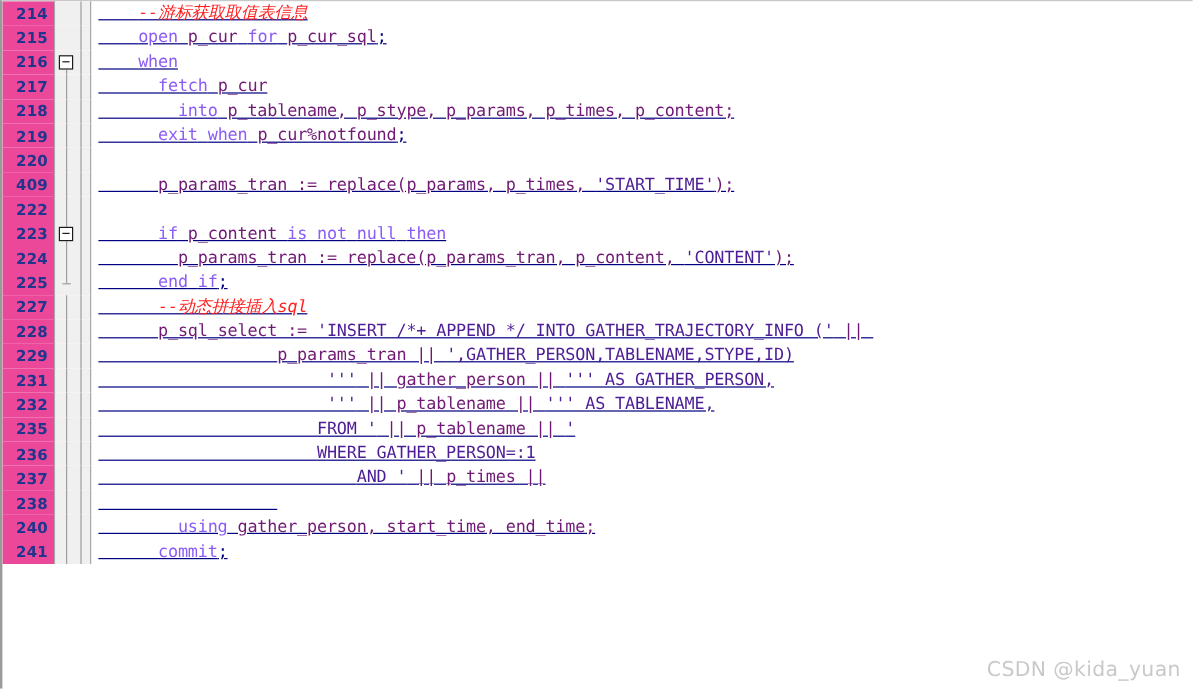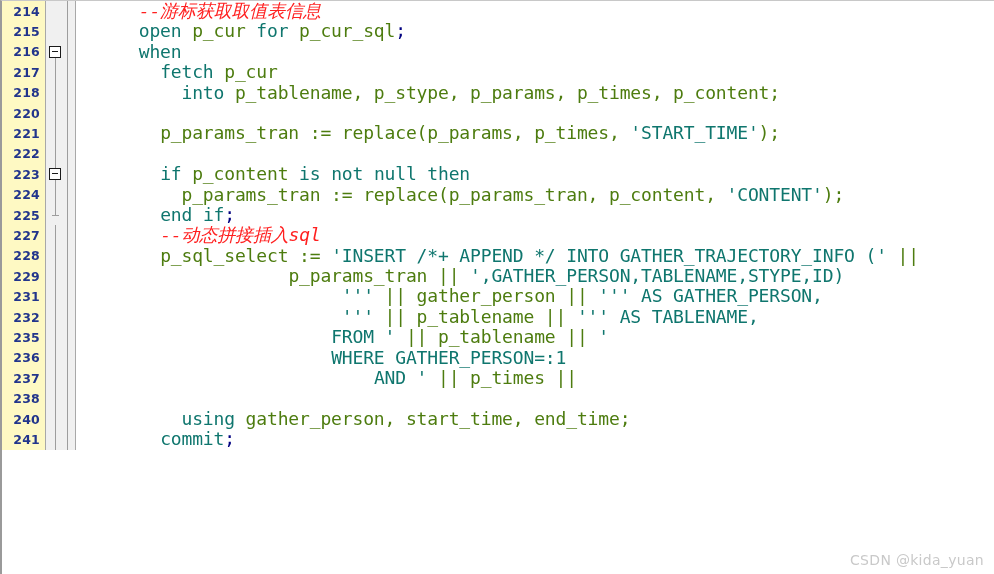--- a/index.html
+++ b/index.html
@@ -28,21 +28,21 @@
   }
   .row {
     display: flex;
     height: 20.4px;
     align-items: stretch;
     white-space: pre;
   }
   .gutter {
     width: 44px;
     min-width: 44px;
-    background: #fef9c3;
+    background: #ec4899;
     border-right: 1px solid #a8a8a8;
     color: #22358c;
     font-family: "DejaVu Sans", "Liberation Sans", sans-serif;
     font-size: 12.5px;
     font-weight: 600;
     text-align: right;
     padding-right: 5px;
     box-sizing: border-box;
     display: flex;
     align-items: center;
@@ -62,26 +62,27 @@
     content: "";
     position: absolute;
     left: 21px;
     top: 0; bottom: 0;
     width: 1px;
     background: #9d9d9d;
   }
   .code {
     flex: 1;
     font-family: "DejaVu Sans Mono", "Liberation Mono", monospace;
-    font-size: 18px;
+    font-size: 14px;
     line-height: 20.4px;
     color: #000080;
-    padding-left: 20px;
+    padding-left: 6px;
     letter-spacing: -0.15px;
     overflow: hidden;
+    text-decoration: underline;
   }
   
   .guide {
     position: absolute;
     left: 9px;
     top: 0; bottom: 0;
     width: 1px;
     background: #9d9d9d;
   }
   .guide.start { top: 10px; }
@@ -108,47 +109,48 @@
   .foldbox::after {
     content: "";
     position: absolute;
     left: 2px;
     top: 4px;
     width: 6px;
     height: 1px;
     background: #1a1a1a;
   }
   
-  .kw  { color: #0f766e; }
-  .id  { color: #4d7c0f; }
-  .str { color: #0f766e; }
+  .kw  { color: #8b5cf6; }
+  .id  { color: #701a75; }
+  .str { color: #4c1d95; }
   .cmt { color: #ff2020; font-style: italic; }
   .op  { color: #000080; }
   .watermark {
     position: absolute;
     right: 10px;
     bottom: 6px;
     color: #c9c9c9;
     font-family: "DejaVu Sans", "Liberation Sans", sans-serif;
-    font-size: 14px;
+    font-size: 17px;
     letter-spacing: .3px;
   }
 </style>
 </head>
 <body>
 
 <div id="editor">
   <div class="rows">
       <div class="row"><div class="gutter">214</div><div class="fold"></div><div class="code"><span class="id">    </span><span class="cmt">--游标获取取值表信息</span></div></div>
       <div class="row"><div class="gutter">215</div><div class="fold"></div><div class="code"><span class="id">    </span><span class="kw">open</span><span class="id"> </span><span class="id">p_cur</span><span class="id"> </span><span class="kw">for</span><span class="id"> </span><span class="id">p_cur_sql</span><span class="op">;</span></div></div>
       <div class="row"><div class="gutter">216</div><div class="fold"><div class="guide start"></div><div class="foldbox"></div></div><div class="code"><span class="id">    </span><span class="kw">when</span></div></div>
       <div class="row"><div class="gutter">217</div><div class="fold"><div class="guide "></div></div><div class="code"><span class="id">      </span><span class="kw">fetch</span><span class="id"> </span><span class="id">p_cur</span></div></div>
       <div class="row"><div class="gutter">218</div><div class="fold"><div class="guide "></div></div><div class="code"><span class="id">        </span><span class="kw">into</span><span class="id"> p_tablename, p_stype, p_params, p_times, p_content;</span></div></div>
+      <div class="row"><div class="gutter">219</div><div class="fold"><div class="guide "></div></div><div class="code"><span class="id">      </span><span class="kw">exit</span><span class="id"> </span><span class="kw">when</span><span class="id"> </span><span class="id">p_cur%notfound</span><span class="op">;</span></div></div>
       <div class="row"><div class="gutter">220</div><div class="fold"><div class="guide "></div></div><div class="code"></div></div>
-      <div class="row"><div class="gutter">221</div><div class="fold"><div class="guide "></div></div><div class="code"><span class="id">      </span><span class="id">p_params_tran := replace(p_params, p_times, </span><span class="str">'START_TIME'</span><span class="id">);</span></div></div>
+      <div class="row"><div class="gutter">409</div><div class="fold"><div class="guide "></div></div><div class="code"><span class="id">      </span><span class="id">p_params_tran := replace(p_params, p_times, </span><span class="str">'START_TIME'</span><span class="id">);</span></div></div>
       <div class="row"><div class="gutter">222</div><div class="fold"><div class="guide "></div></div><div class="code"></div></div>
       <div class="row"><div class="gutter">223</div><div class="fold"><div class="guide "></div><div class="foldbox"></div></div><div class="code"><span class="id">      </span><span class="kw">if</span><span class="id"> p_content </span><span class="kw">is</span><span class="id"> </span><span class="kw">not</span><span class="id"> </span><span class="kw">null</span><span class="id"> </span><span class="kw">then</span></div></div>
       <div class="row"><div class="gutter">224</div><div class="fold"><div class="guide "></div></div><div class="code"><span class="id">        </span><span class="id">p_params_tran := replace(p_params_tran, p_content, </span><span class="str">'CONTENT'</span><span class="id">);</span></div></div>
       <div class="row"><div class="gutter">225</div><div class="fold"><div class="guide end"></div><div class="guide-tick"></div></div><div class="code"><span class="id">      </span><span class="kw">end</span><span class="id"> </span><span class="kw">if</span><span class="op">;</span></div></div>
       <div class="row"><div class="gutter">227</div><div class="fold"><div class="guide "></div></div><div class="code"><span class="id">      </span><span class="cmt">--动态拼接插入sql</span></div></div>
       <div class="row"><div class="gutter">228</div><div class="fold"><div class="guide "></div></div><div class="code"><span class="id">      </span><span class="id">p_sql_select := </span><span class="str">'INSERT /*+ APPEND */ INTO GATHER_TRAJECTORY_INFO ('</span><span class="id"> || </span></div></div>
       <div class="row"><div class="gutter">229</div><div class="fold"><div class="guide "></div></div><div class="code"><span class="id">                  </span><span class="id">p_params_tran || </span><span class="str">',GATHER_PERSON,TABLENAME,STYPE,ID)</span></div></div>
       <div class="row"><div class="gutter">231</div><div class="fold"><div class="guide "></div></div><div class="code"><span class="id">                       </span><span class="str">'''</span><span class="id"> || gather_person || </span><span class="str">''' AS GATHER_PERSON,</span></div></div>
       <div class="row"><div class="gutter">232</div><div class="fold"><div class="guide "></div></div><div class="code"><span class="id">                       </span><span class="str">'''</span><span class="id"> || p_tablename || </span><span class="str">''' AS TABLENAME,</span></div></div>
       <div class="row"><div class="gutter">235</div><div class="fold"><div class="guide "></div></div><div class="code"><span class="id">                      </span><span class="str">FROM '</span><span class="id"> || p_tablename || </span><span class="str">'</span></div></div>

